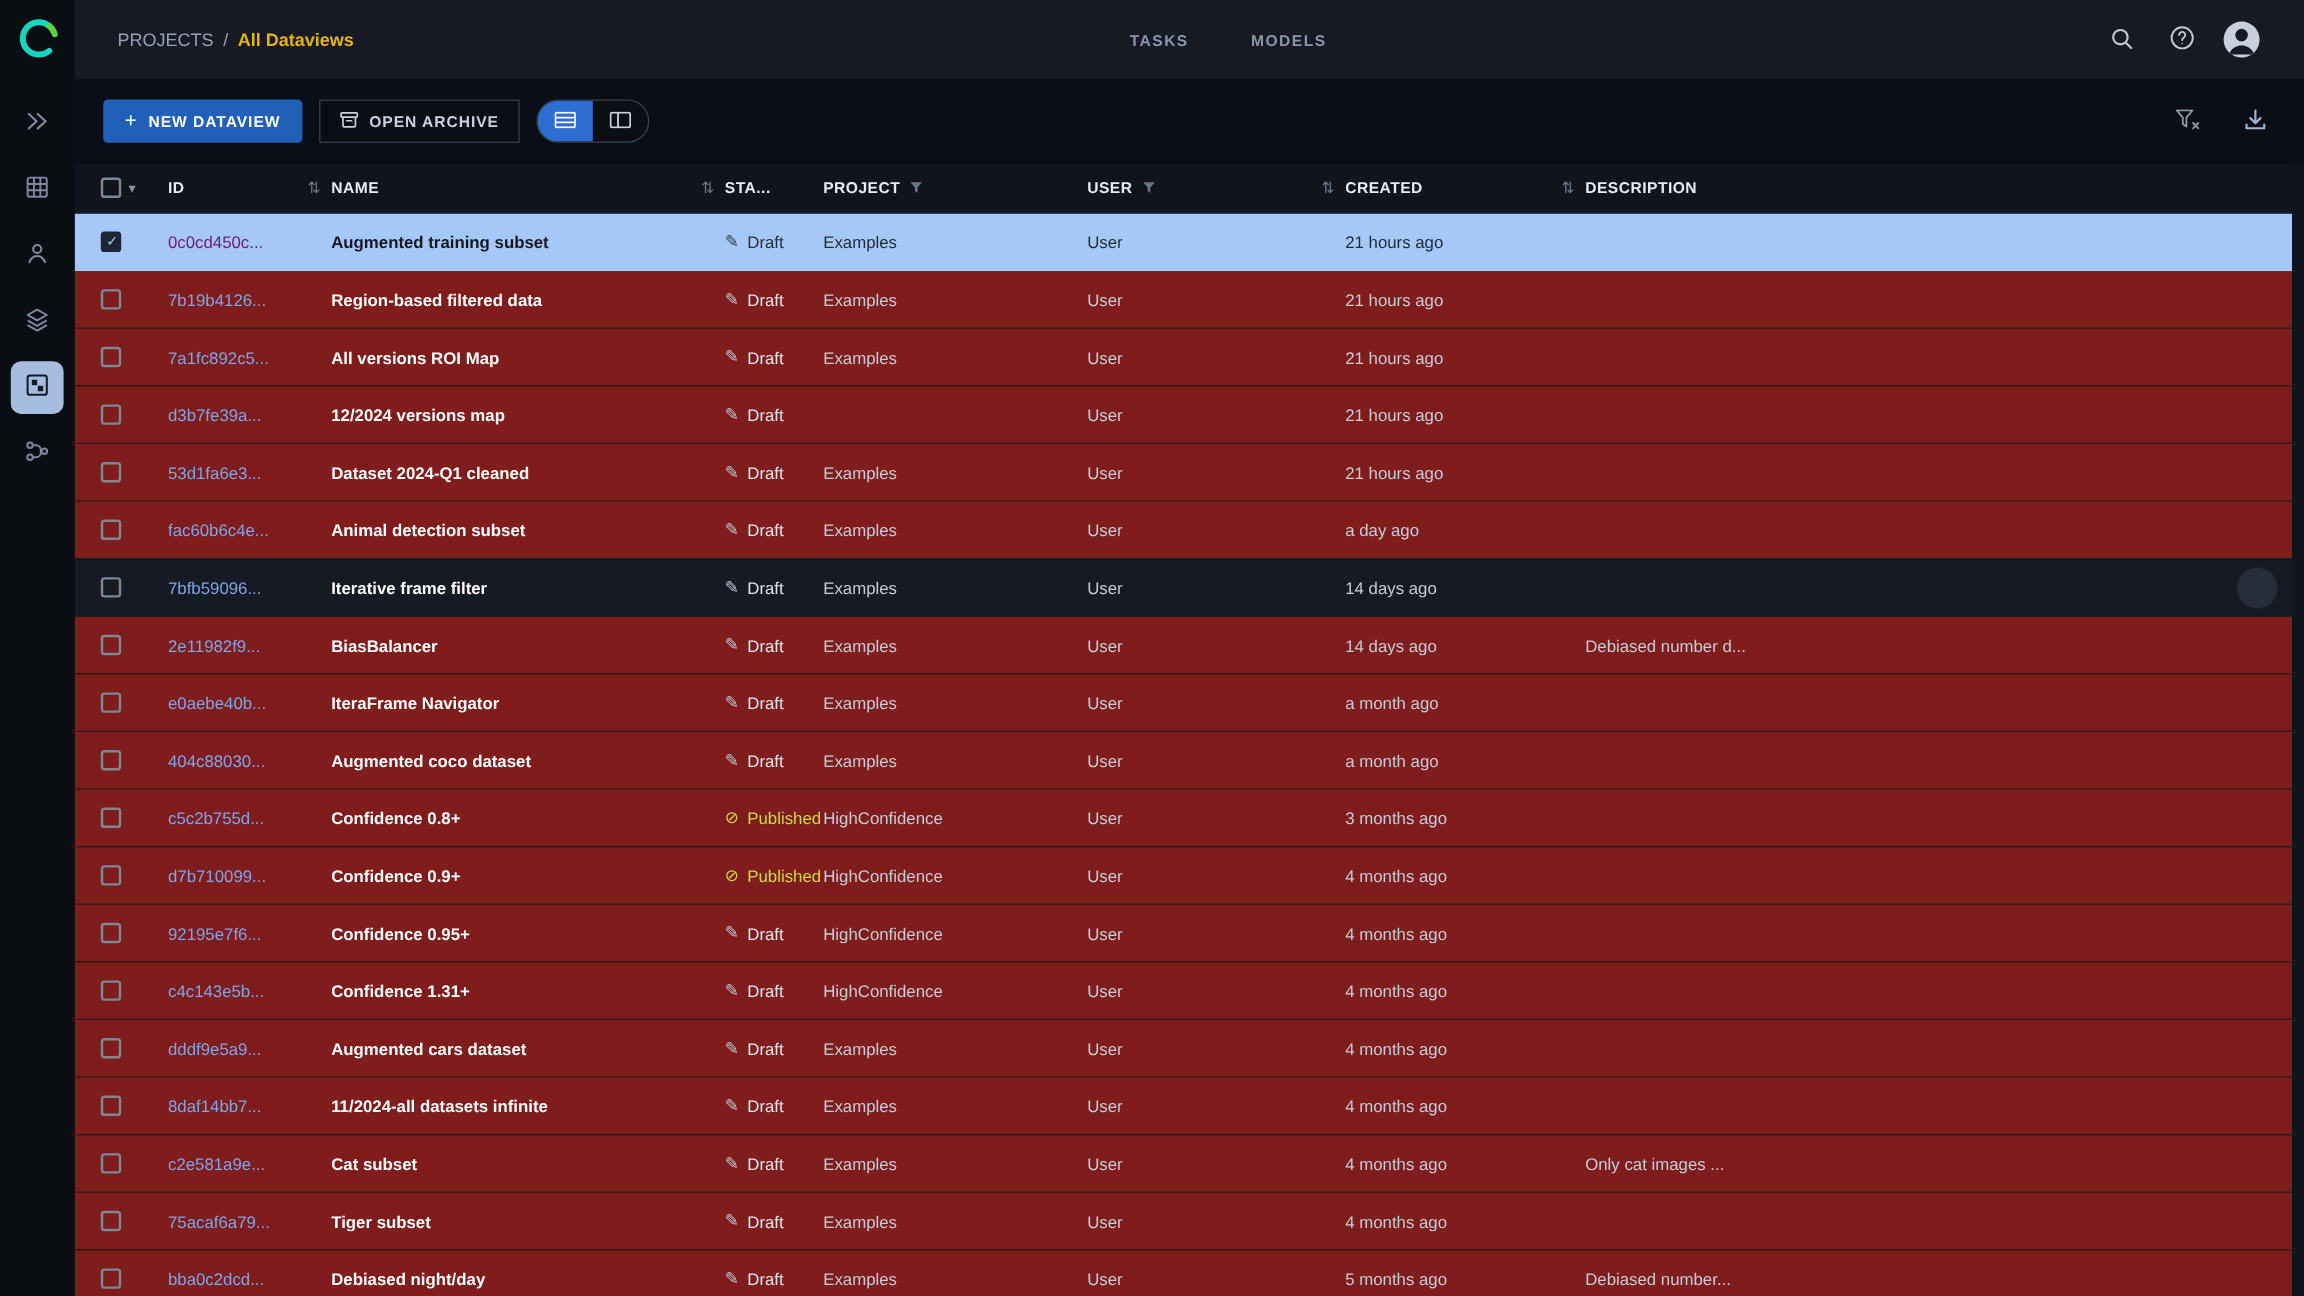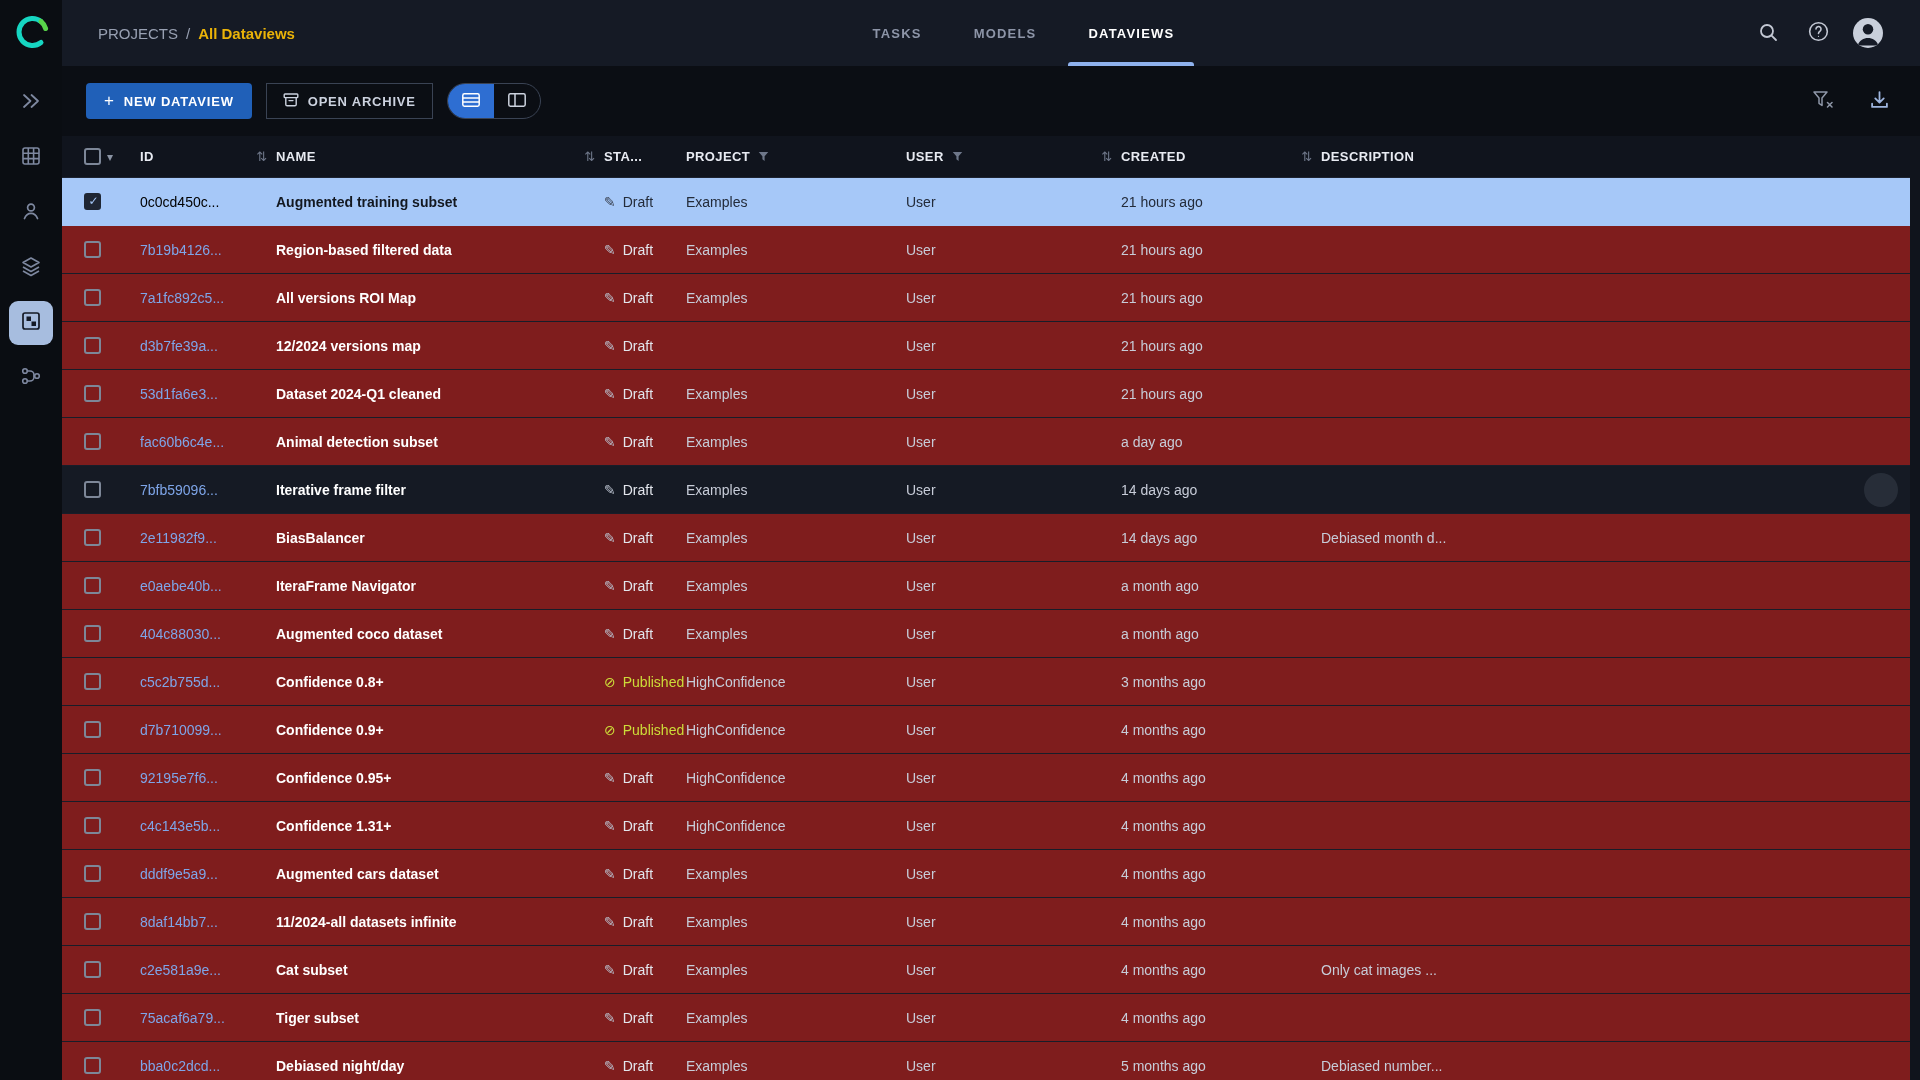--- a/index.html
+++ b/index.html
@@ -68,21 +68,21 @@
   .badge{display:flex;align-items:center;gap:7px;color:#e2e5ec}
   .sicon{color:#b9c0cd;font-size:14px}
   .badge.published{color:#cddc39}
   .badge.published .sicon{color:#cddc39}
 
   .checkbox{width:17px;height:17px;border:2px solid #7d8798;border-radius:3px;display:inline-block;position:relative;cursor:pointer;flex:none}
   .checkbox.checked{background:#1f2633;border-color:#1f2633}
   .checkbox.checked::after{content:'✓';position:absolute;top:-1px;left:2.5px;font-size:12px;color:#a6c8f8}
 
   .row.selected{background:#a6c8f8;border-bottom-color:#a6c8f8}
-  .row.selected .c-id{color:#000000}
+  .row.selected .c-id{color:#701a75}
   .row.selected .c-name{color:#131820}
   .row.selected .c-project,.row.selected .c-user,.row.selected .c-created,.row.selected .c-desc{color:#232b39}
   .row.selected .badge{color:#242c3a}
   .row.selected .sicon{color:#3a4252}
 
   .scroll-strip{position:absolute;right:0;top:136px;bottom:0;width:10px;background:#10141c}
   .fab{position:absolute;right:22px;top:473px;width:34px;height:34px;border-radius:50%;background:rgba(173,186,204,0.12);border:none;cursor:pointer;z-index:4}
 </style>
 </head>
 <body>
@@ -145,23 +145,20 @@
     <span class="bc-sep">/</span>
     <span class="bc-cur">All Dataviews</span>
   </div>
 
   <div class="tabs">
     <div class="tab">
         <span>TASKS</span>
       </div>
       <div class="tab">
         <span>MODELS</span>
-      </div>
-      <div class="tab active">
-        <span>DATAVIEWS</span>
       </div>
   </div>
 
   <div class="top-icons">
     <button class="icon-btn">
       <span><svg viewBox="0 0 20 20" width="20" height="20" fill="none" stroke="currentColor" stroke-width="1.8" stroke-linecap="round">
             <circle cx="9" cy="9" r="6"></circle>
             <path d="M13.6 13.6L18 18"></path>
           </svg></span>
     </button>
@@ -397,21 +394,21 @@
         <div class="c-name">BiasBalancer</div>
         <div class="c-status">
           <span class="badge">
             <span class="sicon">✎</span>
             <span>Draft</span>
           </span>
         </div>
         <div class="c-project">Examples</div>
         <div class="c-user">User</div>
         <div class="c-created">14 days ago</div>
-        <div class="c-desc">Debiased month d...</div>
+        <div class="c-desc">Debiased number d...</div>
       </div>
       <div class="row">
         <div class="c-check">
           <span class="checkbox"></span>
         </div>
         <div class="c-id">e0aebe40b...</div>
         <div class="c-name">IteraFrame Navigator</div>
         <div class="c-status">
           <span class="badge">
             <span class="sicon">✎</span>

